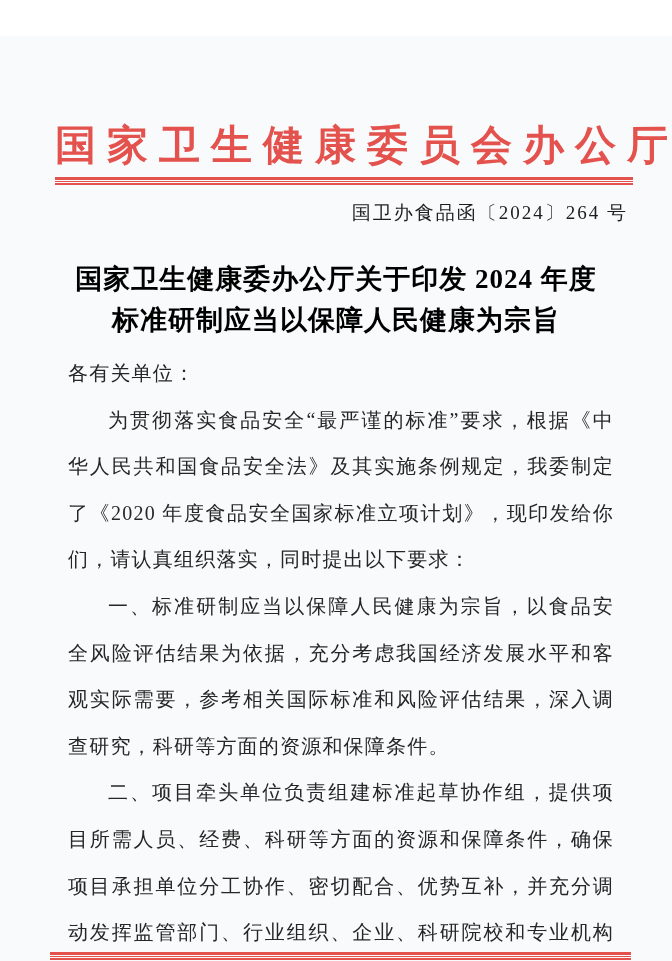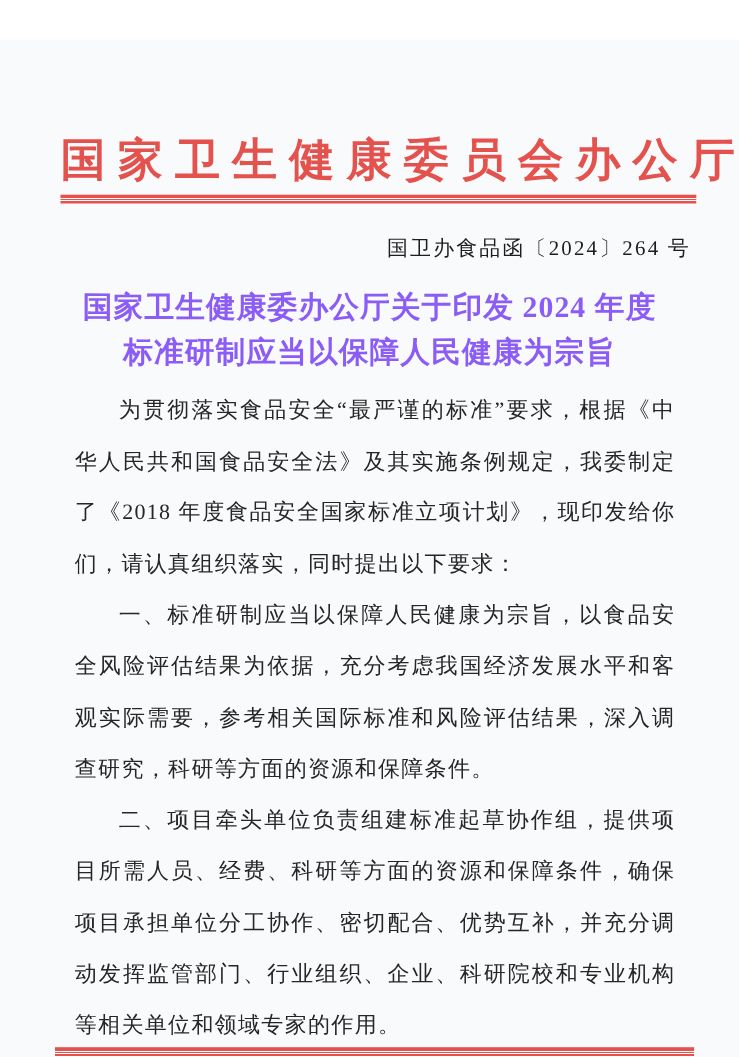--- a/index.html
+++ b/index.html
@@ -42,34 +42,34 @@
       var(--accent) 4px, var(--accent) 5px,
       var(--paper) 5px, var(--paper) 6px,
       var(--accent) 6px, var(--accent) 8px
     );
   }
   .red-rule.top { top: 141px; left: 55px; width: 578px; }
   .red-rule.bottom { top: 916px; left: 50px; width: 581px; }
   
   .doc-number {
     position: absolute;
-    top: 177px;
+    top: 164px;
     right: 44px;
     color: #1d1d1d;
     font-size: 19px;
     letter-spacing: 2px;
   }
   
   .doc-title {
     position: absolute;
     top: 223px;
     left: 0;
     width: 672px;
     text-align: center;
-    color: #8b5cf6;
+    color: #000000;
     font-size: 27px;
     font-weight: bold;
     line-height: 41px;
     letter-spacing: 1px;
   }
   
   .doc-body {
     position: absolute;
     top: 314px;
     left: 68px;
@@ -93,21 +93,22 @@
   <div class="red-rule top"></div>
 
   <div class="doc-number">国卫办食品函〔2024〕264 号</div>
 
   <div class="doc-title">
     <div>国家卫生健康委办公厅关于印发 2024 年度</div>
     <div>标准研制应当以保障人民健康为宗旨</div>
   </div>
 
   <div class="doc-body">
-    <p>为贯彻落实食品安全“最严谨的标准”要求，根据《中华人民共和国食品安全法》及其实施条例规定，我委制定了《2018 年度食品安全国家标准立项计划》，现印发给你们，请认真组织落实，同时提出以下要求：</p>
+    <p class="salutation">各有关单位：</p>
+    <p>为贯彻落实食品安全“最严谨的标准”要求，根据《中华人民共和国食品安全法》及其实施条例规定，我委制定了《2020 年度食品安全国家标准立项计划》，现印发给你们，请认真组织落实，同时提出以下要求：</p>
     <p>一、标准研制应当以保障人民健康为宗旨，以食品安全风险评估结果为依据，充分考虑我国经济发展水平和客观实际需要，参考相关国际标准和风险评估结果，深入调查研究，科研等方面的资源和保障条件。</p>
     <p>二、项目牵头单位负责组建标准起草协作组，提供项目所需人员、经费、科研等方面的资源和保障条件，确保项目承担单位分工协作、密切配合、优势互补，并充分调动发挥监管部门、行业组织、企业、科研院校和专业机构等相关单位和领域专家的作用。</p>
 
   </div>
 
   <div class="red-rule bottom"></div>
 
 </div>
 
 </body></html>

